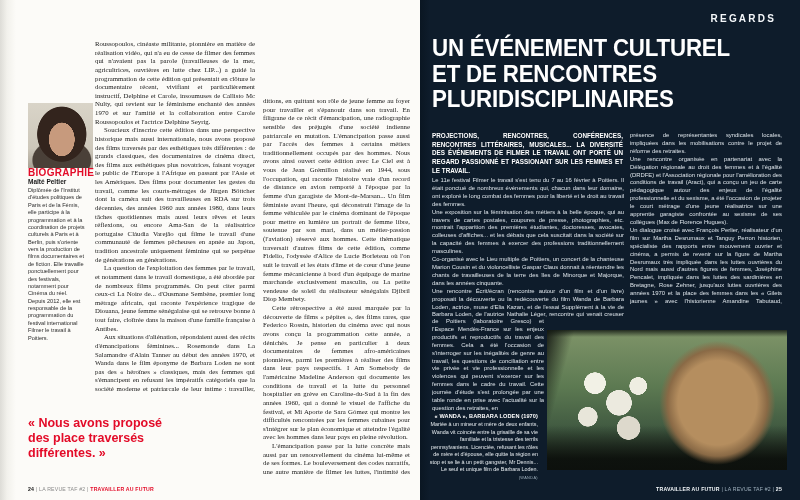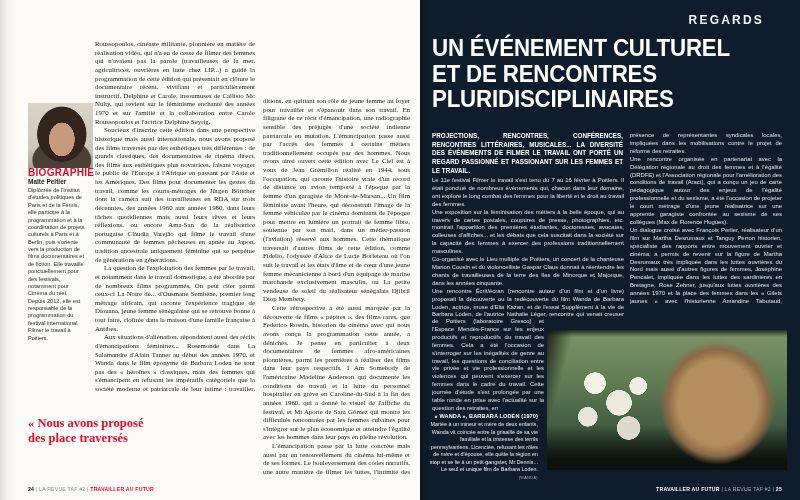--- a/index.html
+++ b/index.html
@@ -23,30 +23,30 @@
     font-size:5.6px;line-height:1.32;color:#2d2d2d}
 
   .serif-col{font-family:"Liberation Serif",serif;font-size:6.8px;line-height:1.27;
     color:#191919;text-align:justify}
   .serif-col p{margin:0}
   .serif-col p + p{text-indent:9px}
   .col1{left:95px;top:40px;width:160px;height:352px;overflow:hidden}
   .col2{left:263px;top:97px;width:147px;height:380px;overflow:hidden}
 
   .pull-quote{left:28px;top:416px;width:180px;color:#e30b28;
-    font-family:Liberation Serif, serif;font-weight:bold;font-size:12.5px;line-height:1.18}
+    font-family:Liberation Sans, sans-serif;font-weight:bold;font-size:12.5px;line-height:1.18}
 
   .footer-left{left:28px;top:486px;font-size:5.2px;color:#8a8a8a;letter-spacing:.2px}
   .footer-left .pg{font-weight:bold;color:#111}
   .footer-left .mag{font-weight:bold;color:#e30b28}
 
   
   .right-page{position:absolute;left:420px;top:0;width:380px;height:500px;
     background:linear-gradient(90deg,#0a1622 0px,#0e1c2b 10px,#0e1c2b 100%)}
-  .regards{right:36px;top:13px;color:#f4f7fa;font-size:12px;font-weight:bold;letter-spacing:2.2px}
+  .regards{right:24px;top:13px;color:#f4f7fa;font-size:10px;font-weight:bold;letter-spacing:2.2px}
   .headline{left:12px;top:36px;color:#ffffff;font-weight:bold;font-size:23px;line-height:25.5px;
     letter-spacing:-.2px;transform:scaleX(.97);transform-origin:left top}
   .intro{left:12px;top:132px;width:191px;color:#ffffff;font-weight:bold;font-size:6.3px;
     line-height:1.38;text-align:justify}
   .rcol{font-size:5.9px;line-height:1.34;color:#dde4ea;text-align:justify}
   .rcol p{margin:0}
   .rcol1{left:12px;top:177px;width:192px;height:140px;overflow:hidden}
   .rnarrow{left:12px;top:318px;width:112px;height:93px;overflow:hidden}
   .rcol2{left:210px;top:132px;width:152px;height:174px;overflow:hidden}
 
@@ -91,20 +91,21 @@
 
   <div class="abs serif-col col2">
     <p>ditions, en quittant son rôle de jeune femme au foyer pour travailler et s'épanouir dans son travail. En filigrane de ce récit d'émancipation, une radiographie sensible des préjugés d'une société indienne patriarcale en mutation. L'émancipation passe aussi par l'accès des femmes à certains métiers traditionnellement occupés par des hommes. Nous avons ainsi ouvert cette édition avec Le Ciel est à vous de Jean Grémillon réalisé en 1944, sous l'occupation, qui raconte l'histoire vraie d'un record de distance en avion remporté à l'époque par la femme d'un garagiste de Mont-de-Marsan... Un film féministe avant l'heure, qui déconstruit l'image de la femme véhiculée par le cinéma dominant de l'époque pour mettre en lumière un portrait de femme libre, soutenue par son mari, dans un métier-passion (l'aviation) réservé aux hommes. Cette thématique traversait d'autres films de cette édition, comme Fidelio, l'odyssée d'Alice de Lucie Borleteau où l'on suit le travail et les états d'âme et de cœur d'une jeune femme mécanicienne à bord d'un équipage de marine marchande exclusivement masculin, ou La petite vendeuse de soleil du réalisateur sénégalais Djibril Diop Membety.</p>
     <p>Cette rétrospective a été aussi marquée par la découverte de films « pépites », des films rares, que Federico Rossin, historien du cinéma avec qui nous avons conçu la programmation cette année, a dénichés. Je pense en particulier à deux documentaires de femmes afro-américaines pionnières, parmi les premières à réaliser des films dans leur pays respectifs. I Am Somebody de l'américaine Madeline Anderson qui documente les conditions de travail et la lutte du personnel hospitalier en grève en Caroline-du-Sud à la fin des années 1960, qui a donné le visuel de l'affiche du festival, et Mi Aporte de Sara Gómez qui montre les difficultés rencontrées par les femmes cubaines pour s'intégrer sur le plan économique et atteindre l'égalité avec les hommes dans leur pays en pleine révolution.</p>
     <p>L'émancipation passe par la lutte concrète mais aussi par un renouvellement du cinéma lui-même et de ses formes. Le bouleversement des codes narratifs, une autre manière de filmer les luttes, l'intimité des femmes, leur rapport au travail, était aussi au cœur de quelques films de la fin des années 1970 choisis pour cette édition : Riddles of the Sphinx (récemment restauré par le Centre audiovisuel Simone de Beauvoir), co-réalisé par Laura Mulvey, théoricienne féministe du cinéma marque un tournant dans la</p>
   </div>
 
   <div class="abs pull-quote">
     <div>« Nous avons proposé</div>
     <div>des place traversés</div>
+    <div>différentes. »</div>
   </div>
 
   <div class="abs footer-left">
     <span class="pg">24</span>
     <span>|</span>
     <span>LA REVUE TAF #2</span>
     <span>|</span>
     <span class="mag">TRAVAILLER AU FUTUR</span>
   </div>
 </div>

